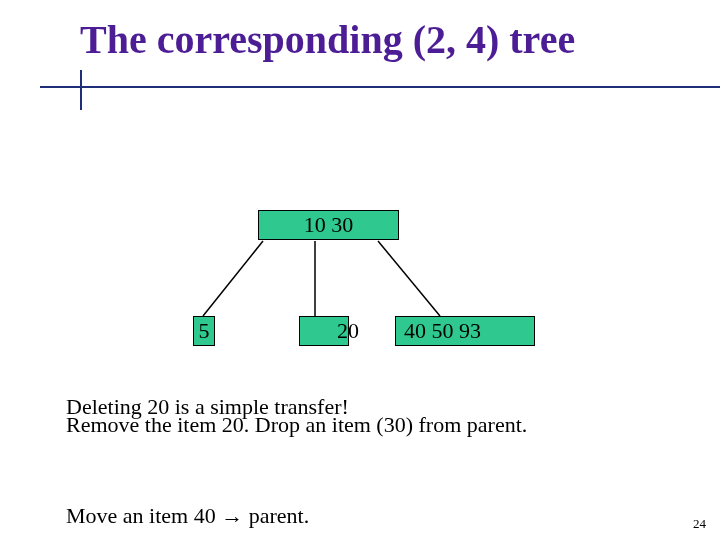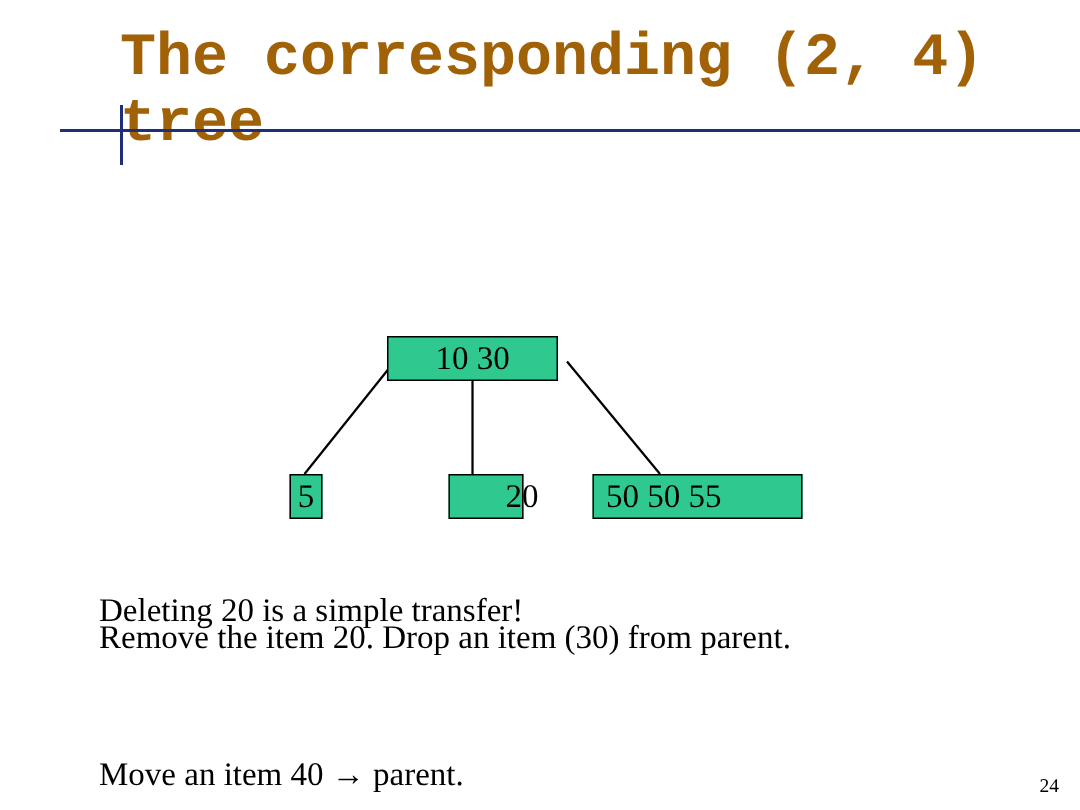--- a/index.html
+++ b/index.html
@@ -15,24 +15,23 @@
   }
   .title-wrap {
     position: absolute;
     left: 40px;
     top: 18px;
     width: 640px;
   }
   .title-text {
     font-size: 40px;
     line-height: 1.1;
-    color: #a16207;
+    color: #4c1d95;
     margin: 0;
     padding-left: 40px;
-    font-family: Liberation Mono, monospace;
   }
   .rule-long {
     position: absolute;
     left: 0;
     top: 68px;
     width: 680px;
     height: 0;
     border-top: 2px solid #1f2e79;
   }
   .rule-short {
@@ -86,34 +85,34 @@
   <div class="rule-short"></div>
   <div class="rule-long"></div>
 </div>
 
 <svg class="diagram" viewBox="0 0 720 540">
   <line x1="263" y1="241" x2="203" y2="316" stroke="#000" stroke-width="1.5"></line>
   <line x1="315" y1="241" x2="315" y2="316" stroke="#000" stroke-width="1.5"></line>
   <line x1="378" y1="241" x2="440" y2="316" stroke="#000" stroke-width="1.5"></line>
 </svg>
 
-<div class="node-box" style="left:258px; top:224px; width:114px; height:30px;">
+<div class="node-box" style="left:258px; top:210px; width:141px; height:30px;">
   <span>10 30</span>
 </div>
 
 <div class="node-box" style="left:193px; top:316px; width:22px; height:30px;">
   <span>5</span>
 </div>
 
 <div class="node-box" style="left:299px; top:316px; width:34px; height:30px;padding-left:48px;">
   <span>20</span>
 </div>
 
 <div class="node-box" style="left:395px; top:316px; width:140px; height:30px; justify-content:flex-start; padding-left:8px;">
-  <span>50  50  55</span>
+  <span>40  50  93</span>
 </div>
 
 <div class="body-text" style="top:376px;margin-top:18px;">Deleting 20 is a simple transfer!</div>
 <div class="body-text" style="top:412px;">Remove the item 20. Drop an item (30) from parent.</div>
 <div class="body-text" style="top:482px;margin-top:21px;">
   <span>Move an item 40 </span><span class="arrow">→</span><span> parent.</span>
 </div>
 
 <div class="page-num">24</div>
 

